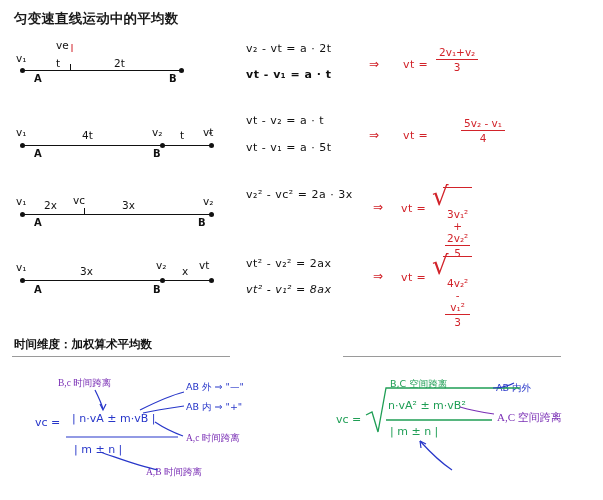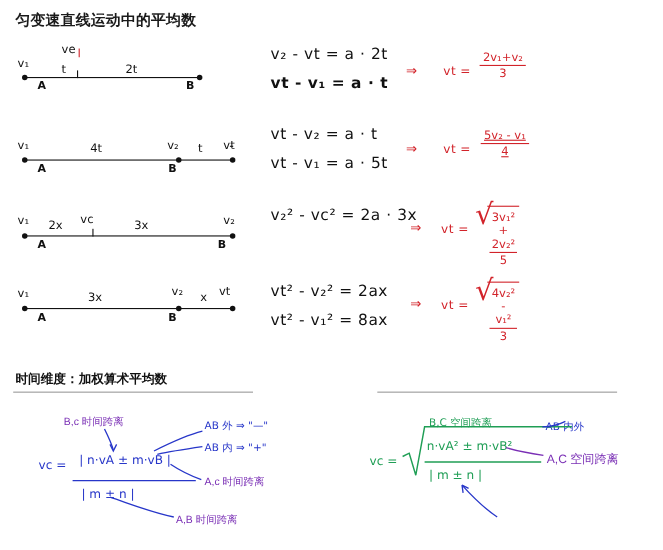--- a/index.html
+++ b/index.html
@@ -54,21 +54,21 @@
     color: #111;
     white-space: nowrap;
     font-family: "DejaVu Sans", sans-serif;
   }
   .lbl-b {
     font-weight: bold;
     font-size: 10px;
   }
   .eq {
     position: absolute;
-    font-size: 14px;
+    font-size: 11px;
     color: #111;
     white-space: nowrap;
     font-family: "DejaVu Sans", sans-serif;
     letter-spacing: 0.5px;
   }
   .red {
     position: absolute;
     color: #d2232a;
     font-size: 11px;
     white-space: nowrap;
@@ -112,21 +112,21 @@
     left: 0;
     top: 0;
     font-size: 26px;
     line-height: 20px;
   }
   .rad .body {
     position: absolute;
     left: 11px;
     top: 1px;
     border-top: 1px solid #d2232a;
-    padding-top: 4px;
+    padding-top: 20px;
     text-align: center;
   }
   .rad .body .n {
     display: block;
     padding: 0 4px;
   }
   .rad .body .b2 {
     display: block;
     border-top: 1px solid #d2232a;
     margin: 1px 2px;
@@ -152,21 +152,21 @@
     color: #2736c9;
     font-size: 10.5px;
     white-space: nowrap;
     font-family: "DejaVu Sans", sans-serif;
   }
   .purple {
     position: absolute;
     color: #7a2fb5;
     font-size: 10.5px;
     white-space: nowrap;
-    font-family: Liberation Sans, sans-serif;
+    font-family: Liberation Serif, serif;
     text-align: right;
   }
   .green {
     position: absolute;
     color: #1f9e55;
     font-size: 10.5px;
     white-space: nowrap;
     font-family: "DejaVu Sans", sans-serif;
   }
   svg.overlay {
@@ -217,21 +217,21 @@
     <div class="lbl" style="left:203px; top:126px;">vt</div>
     <div class="lbl" style="left:82px; top:129px;text-align:center;">4t</div>
     <div class="lbl" style="left:180px; top:129px;">t</div>
     <div class="lbl lbl-b" style="left:34px; top:148px;">A</div>
     <div class="lbl lbl-b" style="left:153px; top:148px;">B</div>
   </div>
   <div class="eq" style="left:246px; top:114px;">vt - v₂ = a · t</div>
   <div class="eq" style="left:246px; top:141px;text-align:center;">vt - v₁ = a · 5t</div>
   <div class="red redbig" style="left:369px; top:128px;">⇒</div>
   <div class="red" style="left:403px; top:129px;">vt =</div>
-  <div class="frac" style="left:437px; top:117px;text-decoration:underline;">
+  <div class="frac" style="left:461px; top:117px;">
     <span class="num">5v₂ - v₁</span>
     <span class="bar"></span>
     <span class="den">4</span>
   </div>
 
   <div>
     <div class="axis" style="left:22px; top:214px; width:190px;"></div>
     <div class="dot" style="left:20px; top:211.5px;"></div>
     <div class="dot" style="left:209px; top:211.5px;"></div>
     <div class="tick" style="left:84px; top:208px;"></div>
@@ -262,21 +262,21 @@
     <div class="dot" style="left:209px; top:277.5px;"></div>
     <div class="lbl" style="left:16px; top:261px;">v₁</div>
     <div class="lbl" style="left:156px; top:259px;">v₂</div>
     <div class="lbl" style="left:199px; top:259px;">vt</div>
     <div class="lbl" style="left:80px; top:265px;">3x</div>
     <div class="lbl" style="left:182px; top:265px;">x</div>
     <div class="lbl lbl-b" style="left:34px; top:284px;">A</div>
     <div class="lbl lbl-b" style="left:153px; top:284px;">B</div>
   </div>
   <div class="eq" style="left:246px; top:257px;">vt² - v₂² = 2ax</div>
-  <div class="eq" style="left:246px; top:283px;">vt² - v₁² = 8ax</div>
+  <div class="eq" style="left:246px; top:283px;font-style:italic;">vt² - v₁² = 8ax</div>
   <div class="red redbig" style="left:373px; top:269px;">⇒</div>
   <div class="red" style="left:401px; top:271px;">vt =</div>
   <div class="rad" style="left:432px; top:255px;">
     <span class="sign">√</span>
     <span class="body">
       <span class="n">4v₂² - v₁²</span>
       <span class="b2"></span>
       <span class="d">3</span>
     </span>
   </div>
@@ -284,21 +284,21 @@
   <div class="panel-head" style="left:14px; top:337px;">时间维度：加权算术平均数</div>
   <div class="hr" style="left:12px; top:356px; width:218px;"></div>
 
   <div class="purple" style="left:58px; top:377px; font-size:9.5px;">B,c 时间跨离</div>
   <div class="blue" style="left:186px; top:381px; font-size:9.5px;">AB 外 ⇒ "—"</div>
   <div class="blue" style="left:186px; top:401px; font-size:9.5px;">AB 内 ⇒ "+"</div>
   <div class="blue" style="left:35px; top:416px; font-size:11px;">vc =</div>
   <div class="blue" style="left:72px; top:412px; font-size:11px;">| n·vA ± m·vB |</div>
   <div class="blue" style="left:74px; top:443px; font-size:11px;">| m ± n |</div>
   <div class="purple" style="left:186px; top:432px; font-size:9.5px;">A,c 时间跨离</div>
-  <div class="purple" style="left:160px; top:466px; font-size:9.5px;">A,B 时间跨离</div>
+  <div class="purple" style="left:146px; top:466px; font-size:9.5px;">A,B 时间跨离</div>
 
   <div class="hr" style="left:343px; top:356px; width:218px;"></div>
 
   <div class="green" style="left:390px; top:378px; font-size:9.5px;">B,C 空间跨离</div>
   <div class="blue" style="left:496px; top:382px; font-size:9.5px;">AB 内外</div>
   <div class="green" style="left:336px; top:413px; font-size:11px;">vc =</div>
   <div class="green" style="left:388px; top:399px; font-size:11px;">n·vA² ± m·vB²</div>
   <div class="green" style="left:390px; top:425px; font-size:11px;">| m ± n |</div>
   <div class="purple" style="left:497px; top:410px; font-size:11px;">A,C 空间跨离</div>
   <div class="blue" style="left:455px; top:466px; font-size:9.5px;margin-top:48px;">A,B 空间跨离</div>

